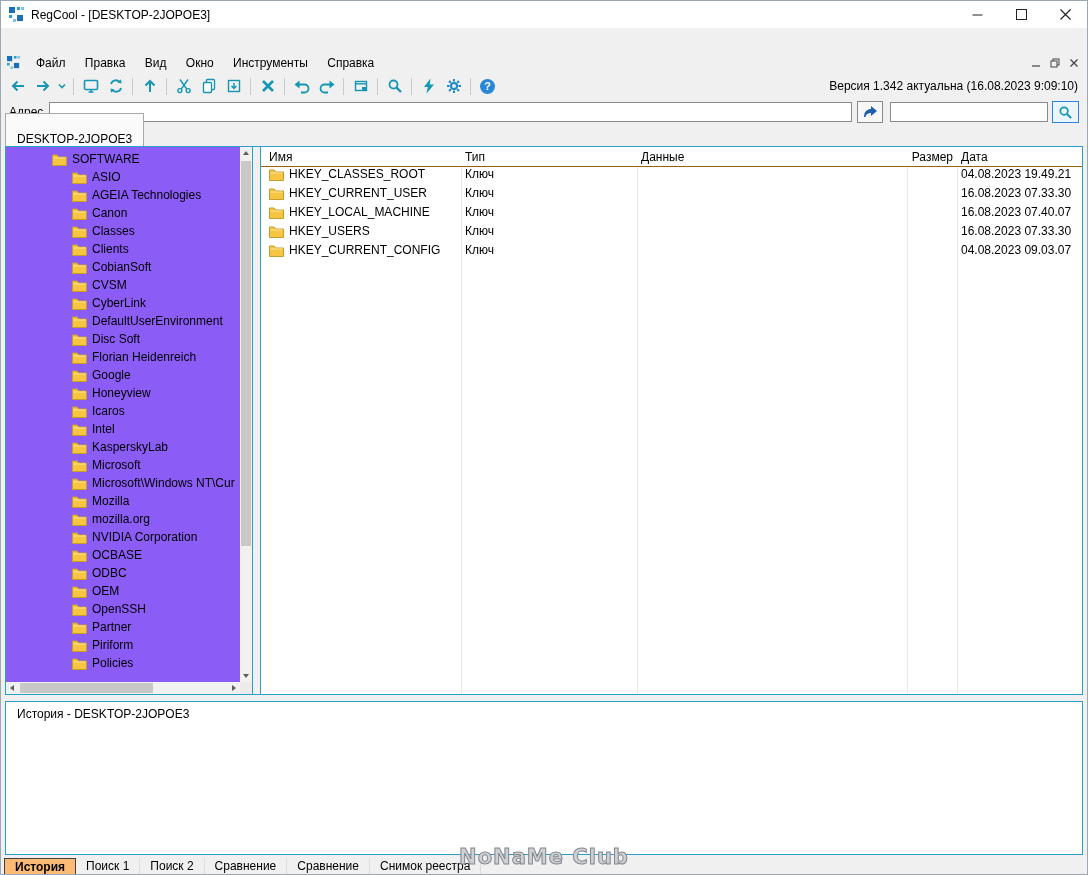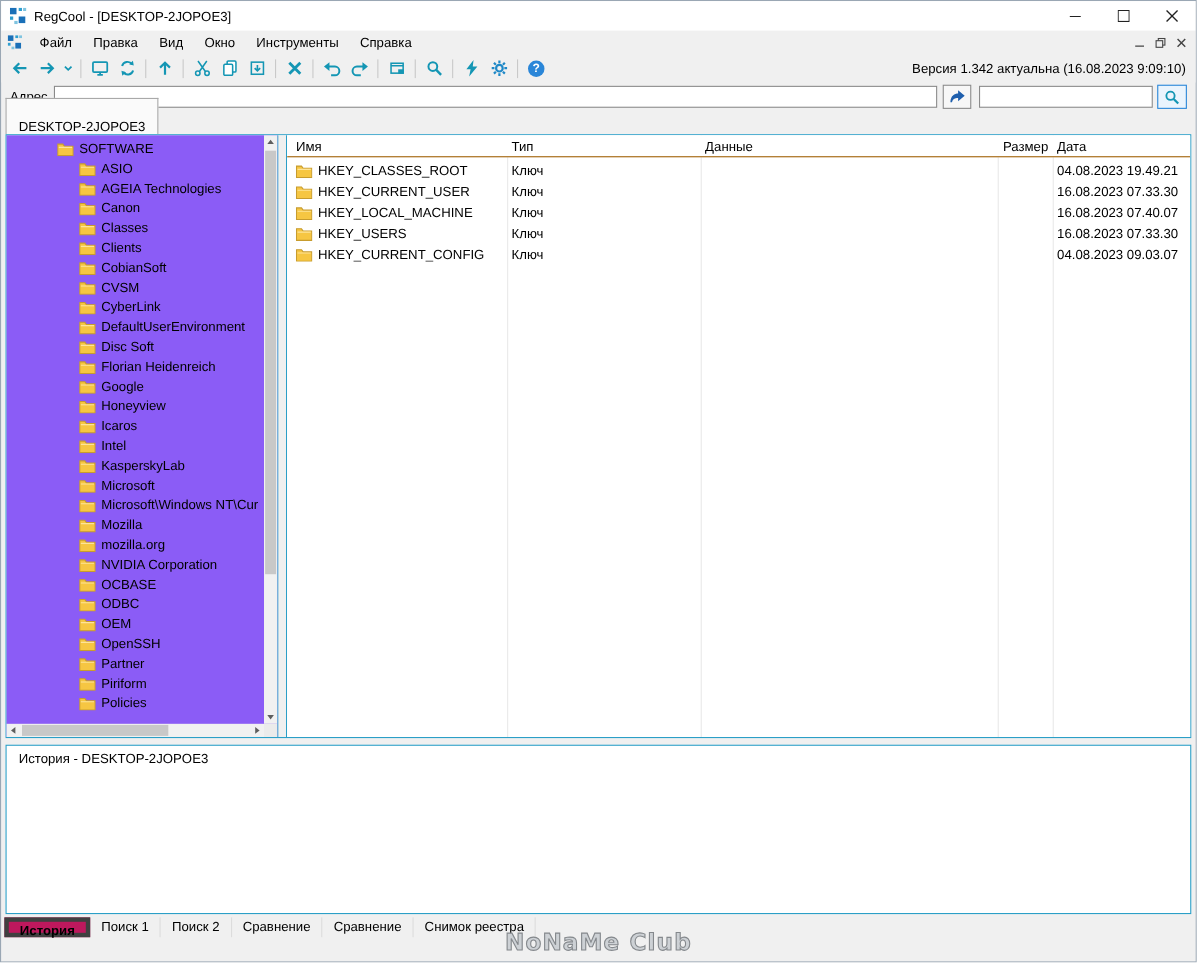--- a/index.html
+++ b/index.html
@@ -10,21 +10,21 @@
     font-family:"Liberation Sans", sans-serif; font-size:12px; color:#000;
     display:flex; flex-direction:column; overflow:hidden;
   }
   
   .titlebar { height:27px; background:#fff; display:flex; align-items:center; flex:0 0 auto; }
   .titlebar .logo { margin-left:8px; display:flex; }
   .titlebar .title { margin-left:7px; }
   .title-btns { margin-left:auto; display:flex; height:100%; }
   .tbtn { width:44px; height:100%; display:flex; align-items:center; justify-content:center; }
   
-  .menubar { height:21px; display:flex; align-items:center; background:#f0f0f0; flex:0 0 auto; padding-left:6px; }
+  .menubar { height:21px; display:flex; align-items:center; background:#f0f0f0; flex:0 0 auto; padding-left:6px;margin-top:24px; }
   .menubar .logo { margin-right:8px; display:flex; }
   .menu-item { padding:2px 8px; }
   .mdi-btns { margin-left:auto; display:flex; margin-right:4px; }
   .mdi-btn { width:19px; height:16px; display:flex; align-items:center; justify-content:center; }
   
   .toolbar { height:26px; display:flex; align-items:center; background:#f0f0f0; flex:0 0 auto; padding-left:4px; }
   .tbn { width:25px; height:23px; display:flex; align-items:center; justify-content:center; border-radius:2px; }
   .tsep { width:1px; height:17px; background:#c9c9c9; margin:0 4px; }
   .version-text { margin-left:auto; padding-right:9px; }
   .help-badge { width:15px; height:15px; border-radius:50%; background:#2a86d8; color:#fff;
@@ -54,21 +54,21 @@
   .tree-item .label { margin-left:5px; }
   .splitter { width:9px; background:#f0f0f0; border-left:1px solid #2b9fc7; border-right:1px solid #2b9fc7; }
   .list-pane { flex:1; position:relative; background:#fff; overflow:hidden; }
   .list-header { display:flex; height:20px; border-bottom:1px solid #a16207; position:relative; z-index:2; background:#fff; }
   .hcell { padding:3px 4px 0 4px; white-space:nowrap; }
   .c-name { width:200px; padding-left:8px; }
   .c-type { width:176px; }
   .c-data { width:270px; }
   .c-size { width:50px; text-align:right; }
   .c-date { flex:1; }
-  .list-row { display:flex; height:19px; align-items:flex-end; position:relative; z-index:2; }
+  .list-row { display:flex; height:19px; align-items:flex-start; position:relative; z-index:2; }
   .list-row .cell { padding:0 4px; white-space:nowrap; overflow:hidden; }
   .list-row .c-name { display:flex; align-items:center; padding-left:8px; }
   .list-row .c-name .label { margin-left:5px; }
   .col-line { position:absolute; top:0; bottom:0; width:0; border-left:1px solid #e9e9e9; z-index:1; }
   
   .vscroll { position:absolute; right:0; top:0; bottom:12px; width:12px; background:#f1f1f1; }
   .hscroll { position:absolute; left:0; bottom:0; right:12px; height:12px; background:#f1f1f1; }
   .corner { position:absolute; right:0; bottom:0; width:12px; height:12px; background:#ebebeb; }
   .sarr { position:absolute; width:12px; height:12px; display:flex; align-items:center; justify-content:center; }
   .sarr.up { top:0; } .sarr.down { bottom:0; }
@@ -82,21 +82,21 @@
   
   .history-outer { height:154px; margin:6px 4px 0; border:1px solid #2b9fc7; background:#fff; flex:0 0 auto; }
   .history-title { height:24px; line-height:24px; padding-left:11px; }
   .history-table { position:relative; margin:0 4px; border:1px solid #2b9fc7; height:120px; background:#fff; overflow:hidden; }
   .history-header { display:flex; height:20px; border-bottom:1px solid #dcdcdc; position:relative; z-index:2; background:#fff; }
   .h-time { width:200px; padding:3px 4px 0 8px; }
   .h-action { width:697px; padding:3px 4px 0 6px; }
   
   .bottom-tabs { height:20px; margin-top:2px; display:flex; align-items:center; padding-left:3px; flex:0 0 auto; }
   .btab { height:18px; line-height:17px; padding:0 10px; border-right:1px solid #dcdcdc; }
-  .btab.active { background:#be185d; border:4px solid #404040; font-weight:bold; }
+  .btab.active { background:#fdba74; border:1px solid #404040; font-weight:bold; }
   .filler { flex:1; }
   .watermark { position:absolute; bottom:5px; left:50%; transform:translateX(-50%);
     font-family:"DejaVu Sans", sans-serif; font-size:21px; font-weight:bold; letter-spacing:1px;
     color:#cdd1d5; -webkit-text-stroke:1px #85898d; z-index:5; }
   svg { display:block; }
 </style>
 </head>
 <body>
 
 <div class="window">

